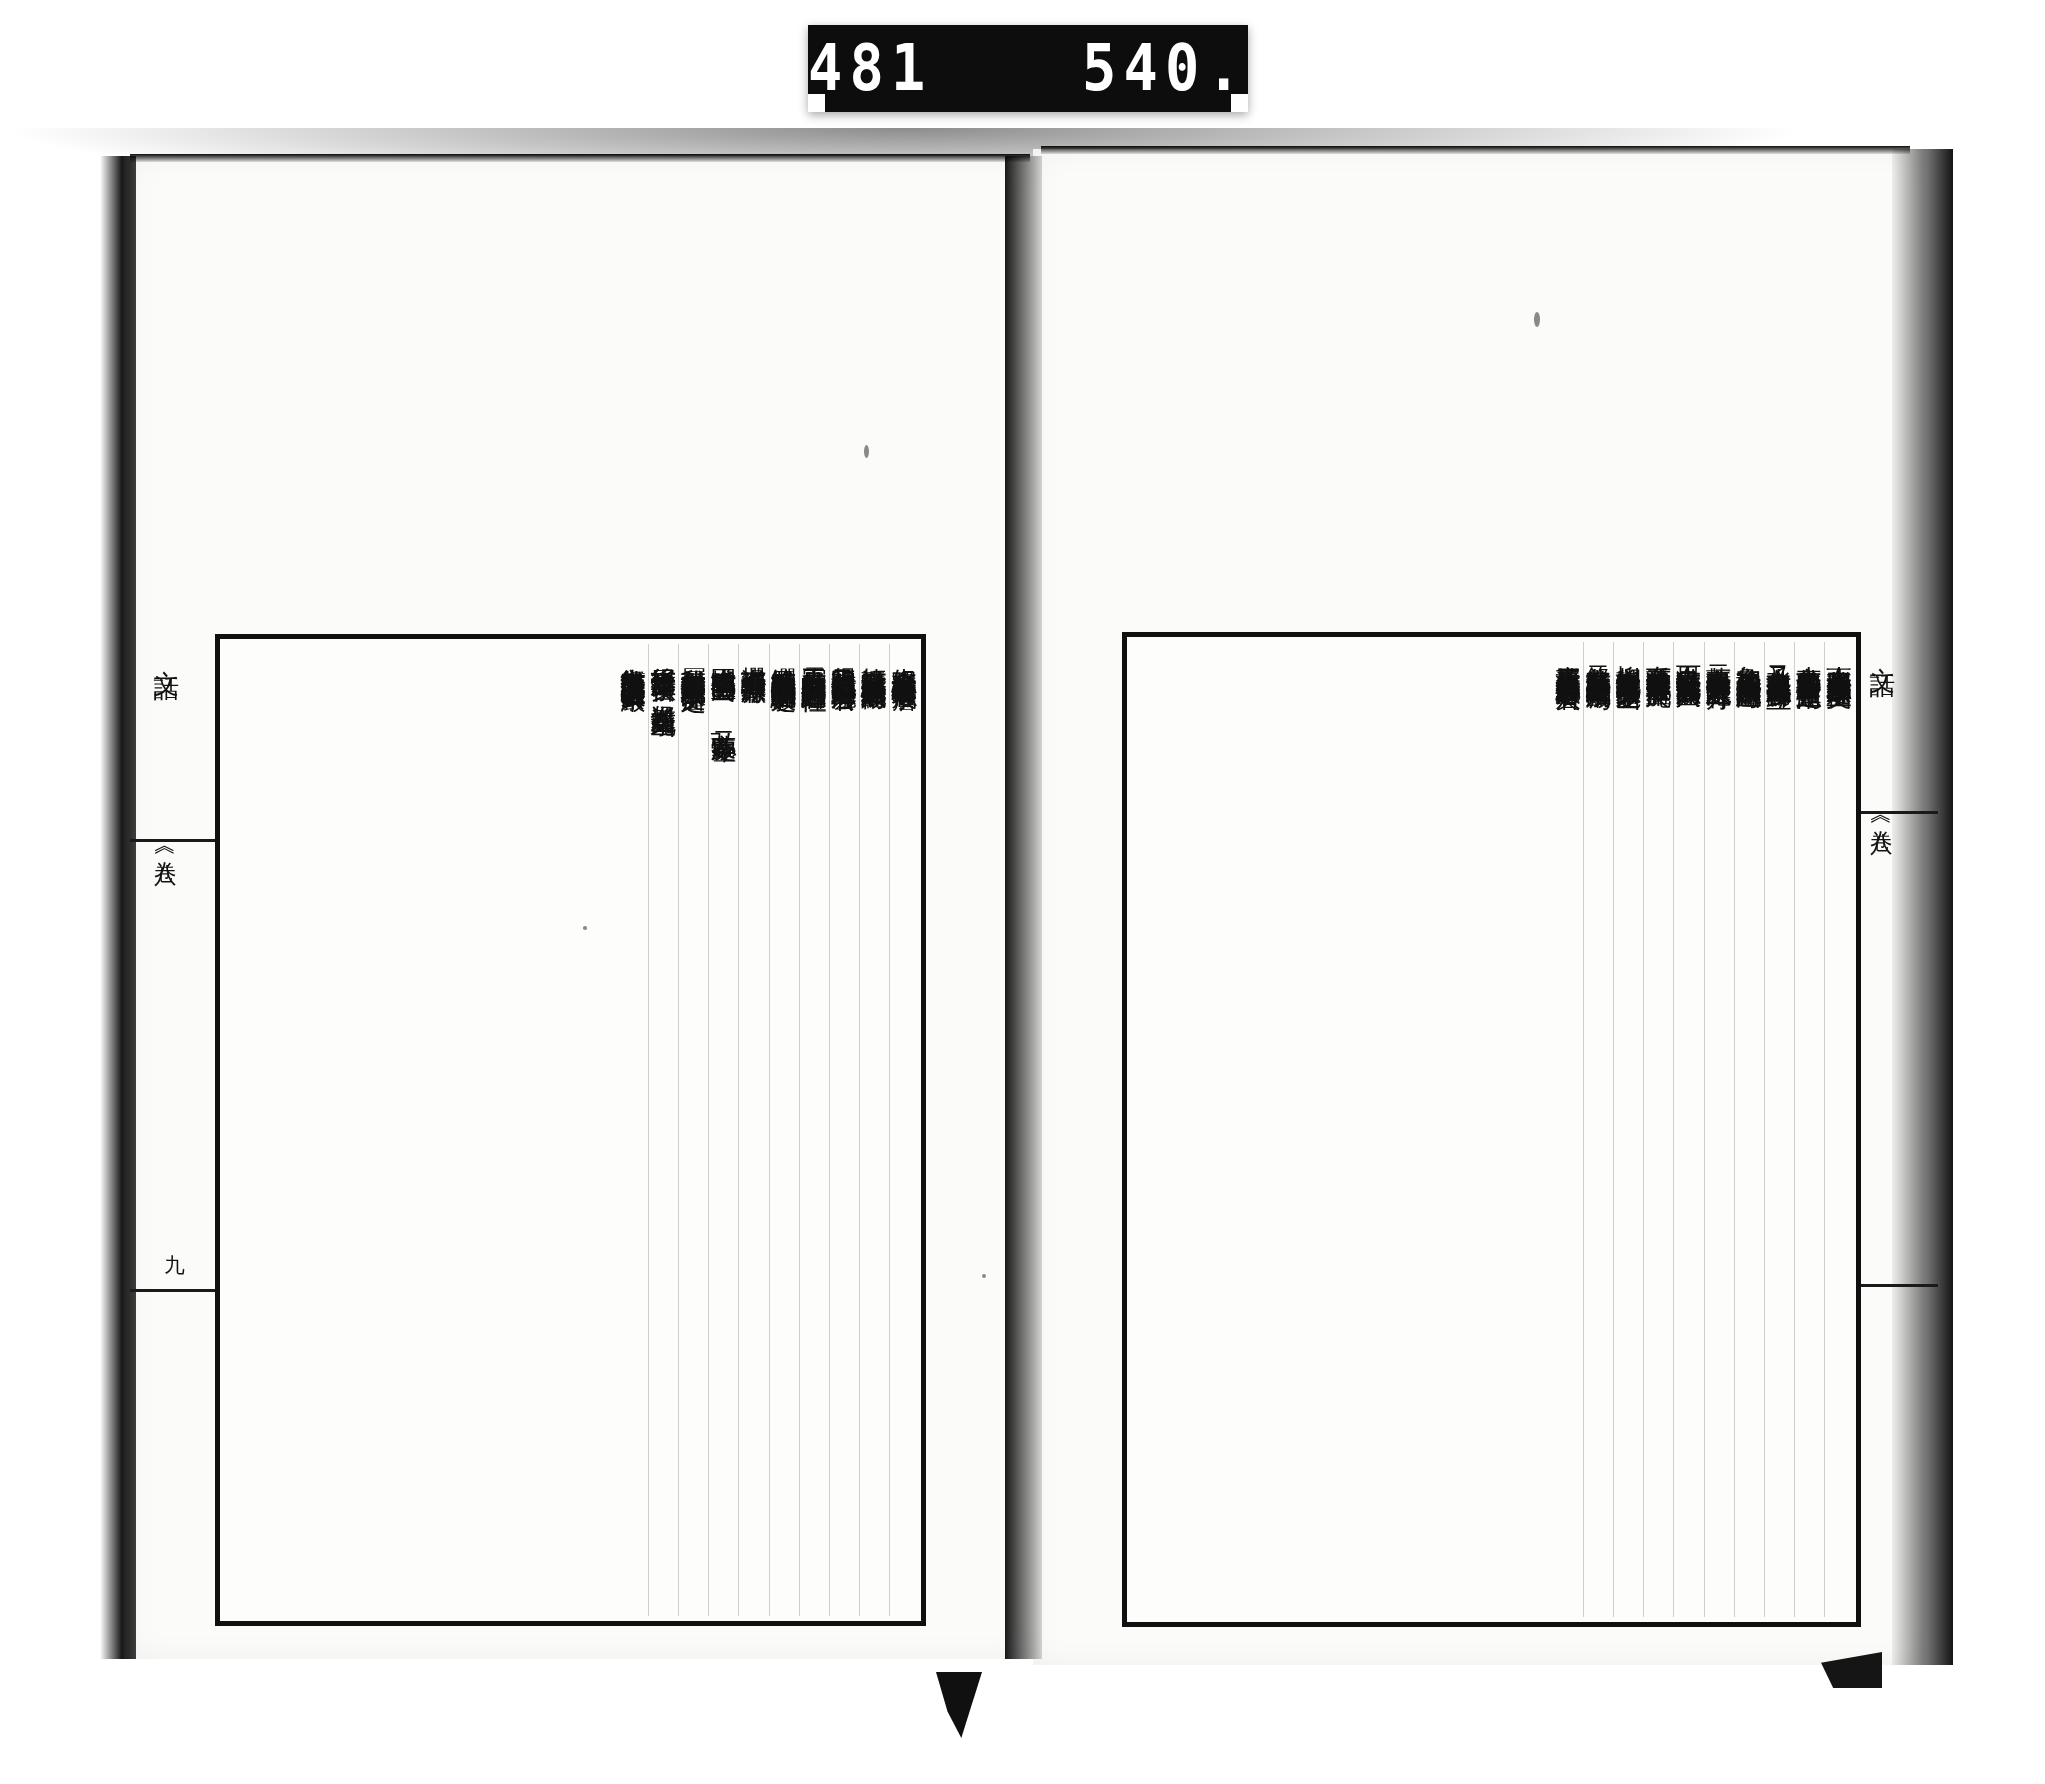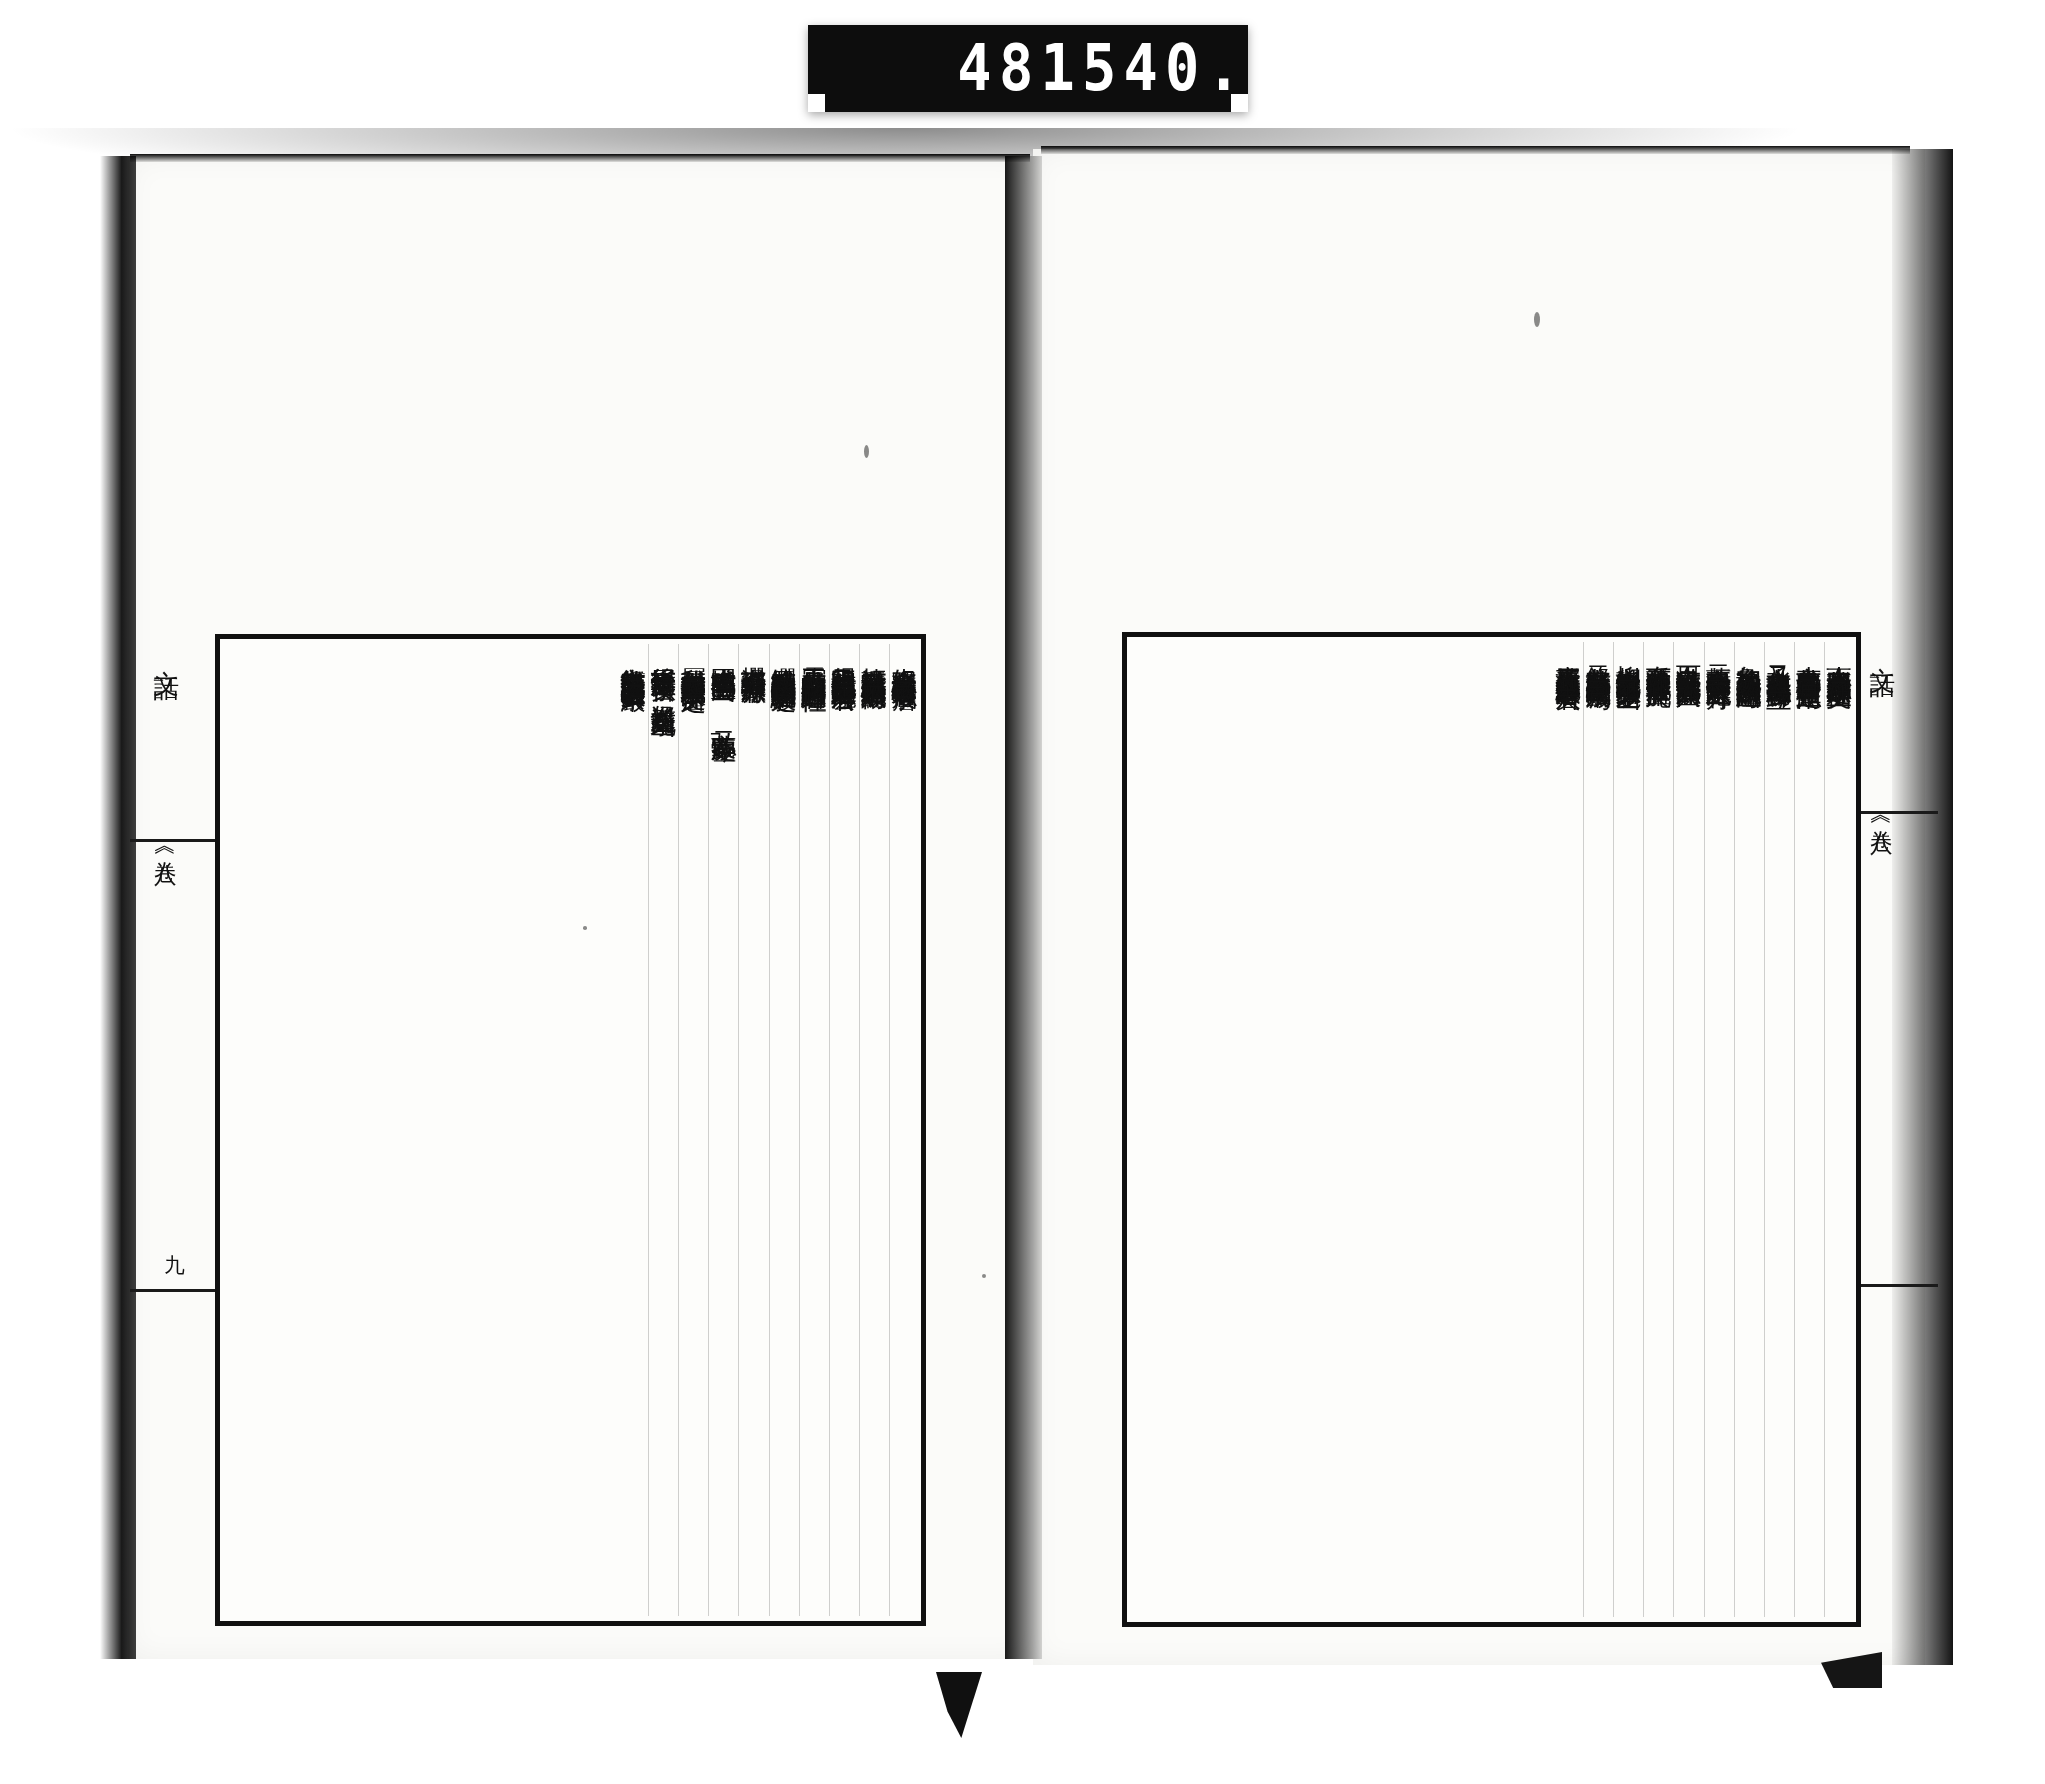--- a/index.html
+++ b/index.html
@@ -18,21 +18,21 @@
   
   #film-counter {
     position: absolute;
     left: 808px;
     top: 24.5px;
     width: 440px;
     height: 87px;
     background: #0d0d0d;
     display: flex;
     align-items: center;
-    justify-content: flex-end;
+    justify-content: space-between;
     box-shadow: 0 3.1px 9.2px rgba(0,0,0,0.35);
   }
   #film-counter .digits {
     color: #ffffff;
     font-family: "DejaVu Sans Mono", monospace;
     font-size: 57px;
     letter-spacing: 7.2px;
     font-weight: bold;
     line-height: 1;
     transform: scaleY(1.12);

